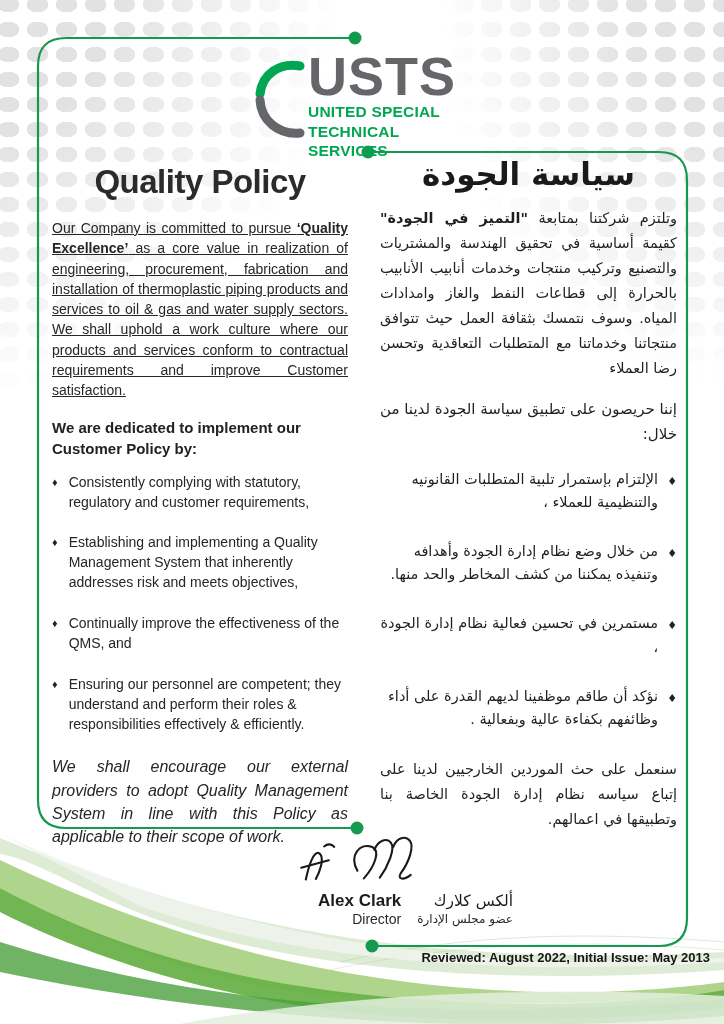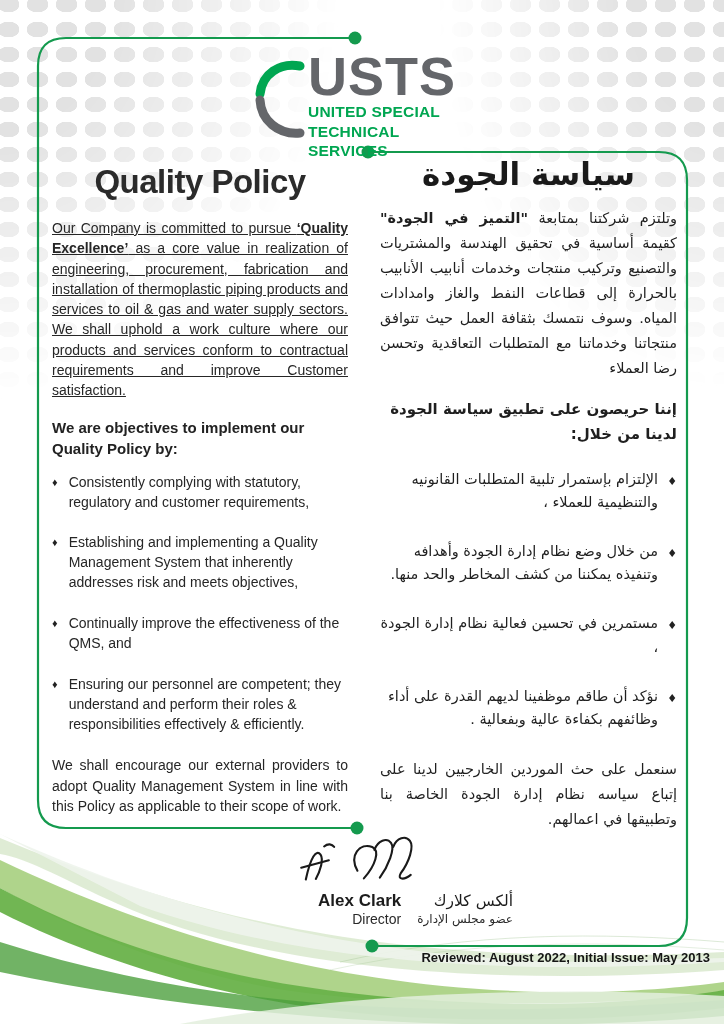--- a/index.html
+++ b/index.html
@@ -25,27 +25,27 @@
   .logo-acronym{font-size:54px;font-weight:700;color:#64666a;letter-spacing:1px;line-height:0.92;}
   .logo-line{font-size:15.5px;font-weight:700;color:#00a651;letter-spacing:0.2px;line-height:1.28;}
   
   .en-col{position:absolute;left:52px;top:163px;width:296px;z-index:3;}
   .en-title{font-size:33px;font-weight:700;color:#2b2b2b;text-align:center;letter-spacing:-0.5px;margin:0 0 17px 0;}
   .en-body{font-size:14px;line-height:1.45;text-align:justify;margin:0 0 14px 0;text-decoration:underline;}
   .en-sub{font-size:15px;font-weight:700;line-height:1.4;margin:16px 0 14px 0;color:#222;}
   .blist{list-style:none;margin:0;padding:0;}
   .blist li{display:flex;gap:11px;margin:0 0 21px 0;font-size:14px;line-height:1.42;}
   .bmark{flex:0 0 auto;font-size:11px;padding-top:2px;color:#222;}
-  .en-close{font-size:14px;line-height:1.45;text-align:justify;margin:20px 0 18px 0;}
+  .en-close{font-size:16px;line-height:1.45;text-align:justify;margin:20px 0 18px 0;font-style:italic;}
   
   .ar-col{position:absolute;left:380px;top:156px;width:297px;direction:rtl;z-index:3;
           font-family:"DejaVu Sans",sans-serif;color:#1f1f1f;}
   .ar-title{font-size:31px;font-weight:700;text-align:center;margin:0 0 14px 0;color:#1a1a1a;}
   .ar-body{font-size:14.5px;line-height:1.72;text-align:justify;margin:0 0 16px 0;}
-  .ar-sub{font-size:15px;font-weight:700;line-height:1.7;margin:14px 0 20px 0;}
+  .ar-sub{font-size:15px;font-weight:400;line-height:1.7;margin:14px 0 20px 0;}
   .ar-col .blist li{gap:9px;margin-bottom:26px;font-size:14.5px;line-height:1.6;}
   .ar-col .bmark{padding-top:5px;}
   .ar-close{font-size:14.5px;line-height:1.72;text-align:justify;margin:26px 0 0 0;}
   
   .sig-block{position:absolute;left:228px;top:836px;width:285px;z-index:3;text-align:center;}
   .sig-script{display:block;margin:0 auto 2px auto;transform:rotate(-3deg);}
   .sig-row{display:flex;justify-content:flex-end;gap:16px;}
   .sig-en{text-align:right;}
   .sig-ar{text-align:right;direction:rtl;font-family:"DejaVu Sans",sans-serif;}
   .sig-name-en{font-size:17px;font-weight:700;color:#1c1c1c;line-height:1.25;}
@@ -101,21 +101,21 @@
     <div class="logo-text">
       <div class="logo-acronym">USTS</div>
       <div class="logo-line">UNITED SPECIAL</div>
       <div class="logo-line">TECHNICAL SERVICES</div>
     </div>
   </div>
 
   <div class="en-col">
     <h1 class="en-title">Quality Policy</h1>
     <p class="en-body"><span>Our Company is committed to pursue </span><b>‘Quality Excellence’</b><span> as a core value in realization of engineering, procurement, fabrication and installation of thermoplastic piping products and services to oil &amp; gas and water supply sectors. We shall uphold a work culture where our products and services conform to contractual requirements and improve Customer satisfaction.</span></p>
-    <h2 class="en-sub">We are objectives to implement our Quality Policy by:</h2>
+    <h2 class="en-sub">We are dedicated to implement our Customer Policy by:</h2>
     <ul class="blist">
       <li>
           <span class="bmark">♦</span>
           <span>Consistently complying with statutory, regulatory and customer requirements,</span>
         </li>
       <li>
           <span class="bmark">♦</span>
           <span>Establishing and implementing a Quality Management System that inherently addresses risk and meets objectives,</span>
         </li>
       <li>

